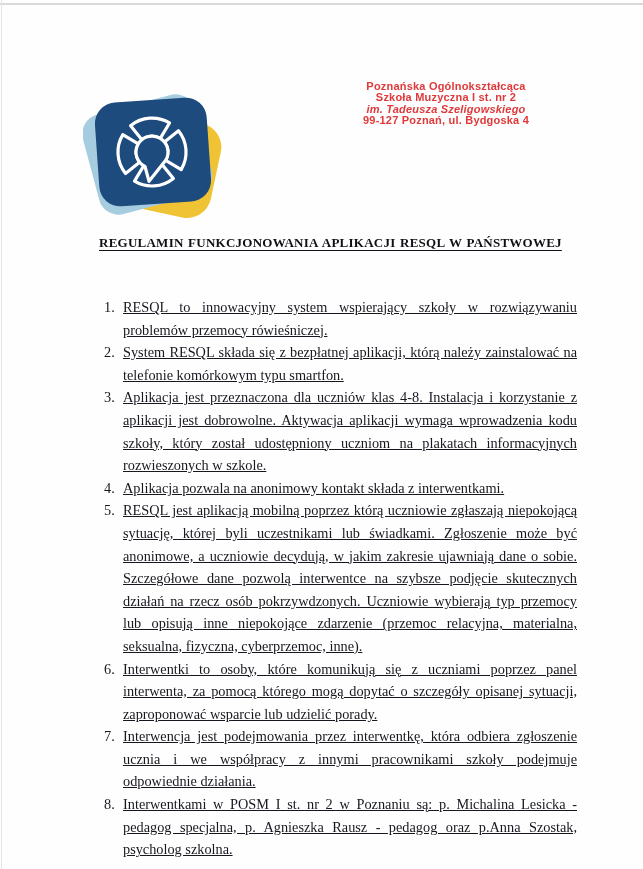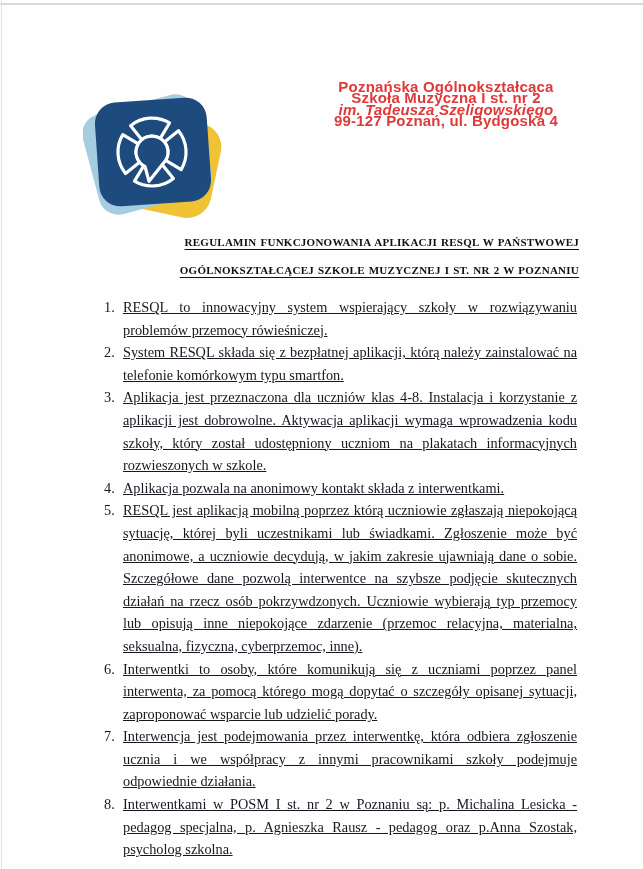--- a/index.html
+++ b/index.html
@@ -25,29 +25,29 @@
   .scan-left-line{
     position:absolute;top:0;left:1px;bottom:0;width:1px;
     background:#e3e3e3;
   }
   .stamp{
     position:absolute;top:81px;left:322px;width:248px;
     text-align:center;
     color:var(--stamp-red);
     font-family:"Liberation Sans", sans-serif;
     font-weight:bold;
-    font-size:15px;line-height:11.4px;
+    font-size:11px;line-height:11.4px;
     letter-spacing:.2px;
   }
   .stamp .italic{font-style:italic;}
   .logo-wrap{position:absolute;left:83px;top:92px;width:140px;height:128px;}
   .title{
     position:absolute;left:99px;top:229px;width:480px;
-    font-weight:bold;font-size:11px;line-height:27.5px;
-    letter-spacing:.25px;word-spacing:1px;color:#101018;text-align:right;
+    font-weight:bold;font-size:13px;line-height:27.5px;
+    letter-spacing:.25px;word-spacing:1px;color:#101018;
   }
   .title .tline{
     text-decoration:underline;
     text-underline-offset:3px;
     text-decoration-thickness:1.4px;
     display:block;white-space:nowrap;
   }
   .reg-list{
     position:absolute;left:99px;top:296px;width:478px;
     font-size:14.3px;line-height:22.6px;color:var(--body-text);
@@ -93,21 +93,20 @@
 
       <path d="M88.5,87.8 A34,34 0 0 1 49.5,87.8 L59.8,73.1 A16,16 0 0 0 78.2,73.1 Z"></path>
 
       <path d="M82.1,69.2 A16,16 0 1 0 61,73.9 L64,89 L82.1,69.2 Z"></path>
     </g>
   </svg>
 </div>
 
 <div class="title">
   <span class="tline">REGULAMIN FUNKCJONOWANIA APLIKACJI RESQL W PAŃSTWOWEJ</span>
-  <span class="tline">OGÓLNOKSZTAŁCĄCEJ SZKOLE MUZYCZNEJ I ST. NR 2 W POZNANIU</span>
 </div>
 
 <ol class="reg-list">
   <li class="reg-item">
     <span class="num">1.</span>
     <span class="txt">RESQL to innowacyjny system wspierający szkoły w rozwiązywaniu problemów przemocy rówieśniczej.</span>
   </li>
   <li class="reg-item">
     <span class="num">2.</span>
     <span class="txt">System RESQL składa się z bezpłatnej aplikacji, którą należy zainstalować na telefonie komórkowym typu smartfon.</span>

